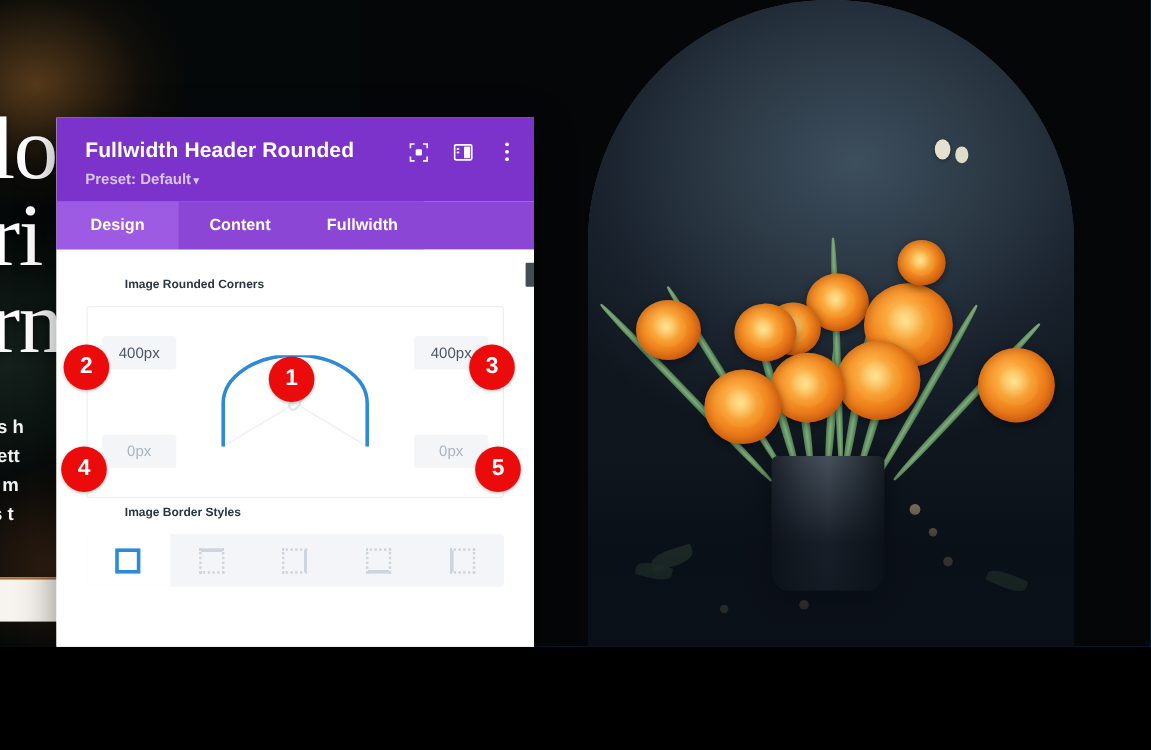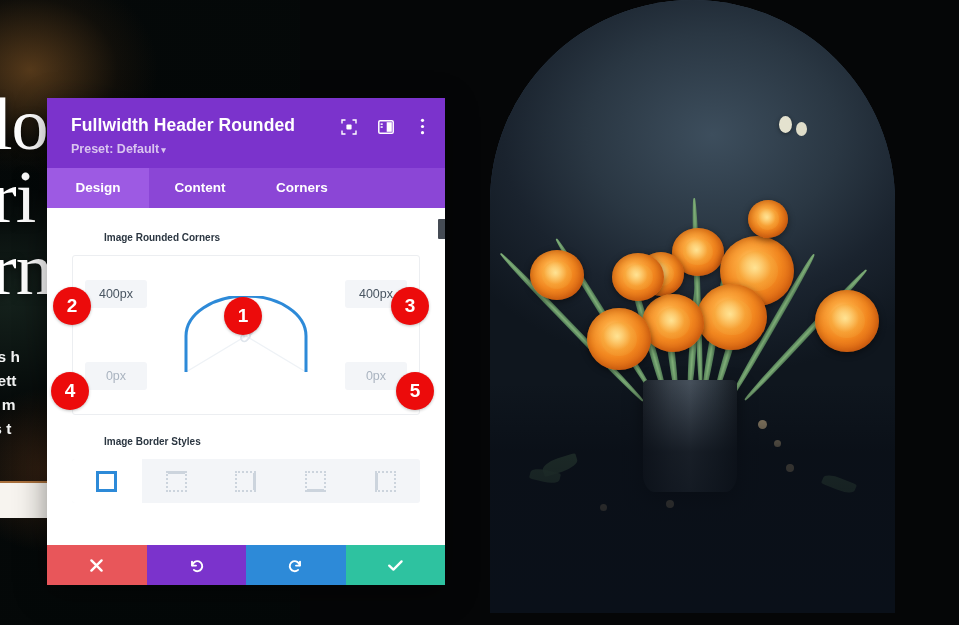--- a/index.html
+++ b/index.html
@@ -5,21 +5,21 @@
   * { box-sizing: border-box; margin: 0; padding: 0; }
   html, body {
     width: 959px; height: 625px;
     overflow: hidden;
     background: #000;
     font-family: "Liberation Sans", sans-serif;
   }
 
   #stage {
     position: relative;
-    width: 959px; height: 625px;
+    width: 959px; height: 539px;
     background: #0c4a6e;
     overflow: hidden;
     text-decoration: underline;
   }
 
   
   .bg-page {
     position: absolute; inset: 0;
     background: #050607;
   }
@@ -226,21 +226,21 @@
 
   .arch-preview {
     position: absolute;
     left: 50%; top: 50%;
     transform: translate(-50%,-50%);
     width: 128px; height: 78px;
   }
 
   
   .bstyles {
-    margin-top: 21px;
+    margin-top: 7px;
   }
   .bstyle-row {
     display: flex;
     background: #f3f5f8;
     border-radius: 3px;
     overflow: hidden;
   }
   .bstyle {
     flex: 1 1 0;
     height: 44px;
@@ -378,21 +378,21 @@
             <circle cx="2.5" cy="8.5" r="1.6" fill="#fff"></circle>
             <circle cx="2.5" cy="14.7" r="1.6" fill="#fff"></circle>
           </svg>
         </div>
       </div>
     </div>
 
     <div class="tabs">
       <div class="tab active">Design</div>
       <div class="tab">Content</div>
-      <div class="tab">Corners</div>
+      <div class="tab">Fullwidth</div>
     </div>
 
     <div class="modal-body">
 
       <div class="section-label">Image Rounded Corners</div>
 
       <div class="corners-box">
         <div class="corner-input ci-tl">400px</div>
         <div class="corner-input ci-tr">400px</div>
         <div class="corner-input dim ci-bl">0px</div>

